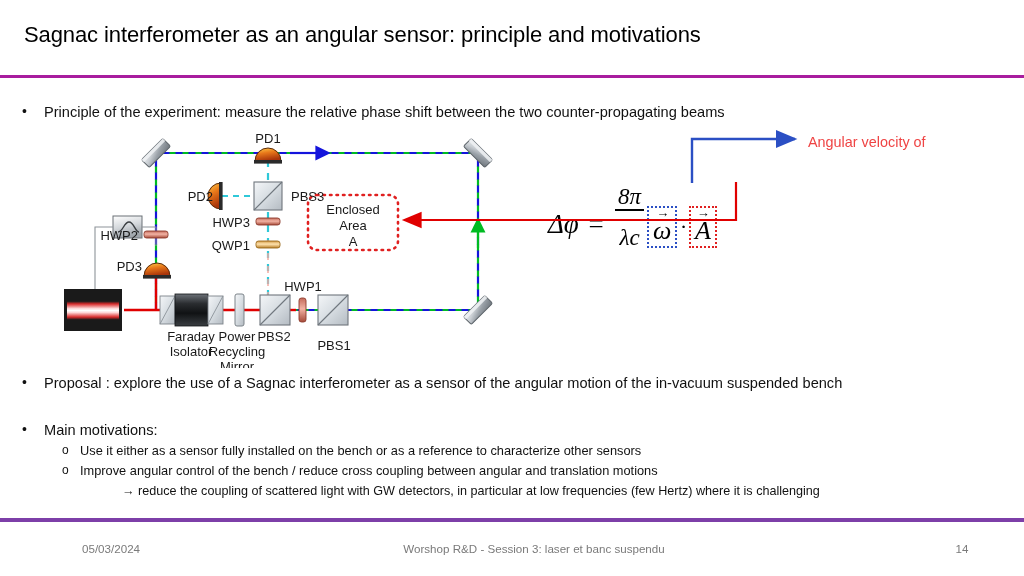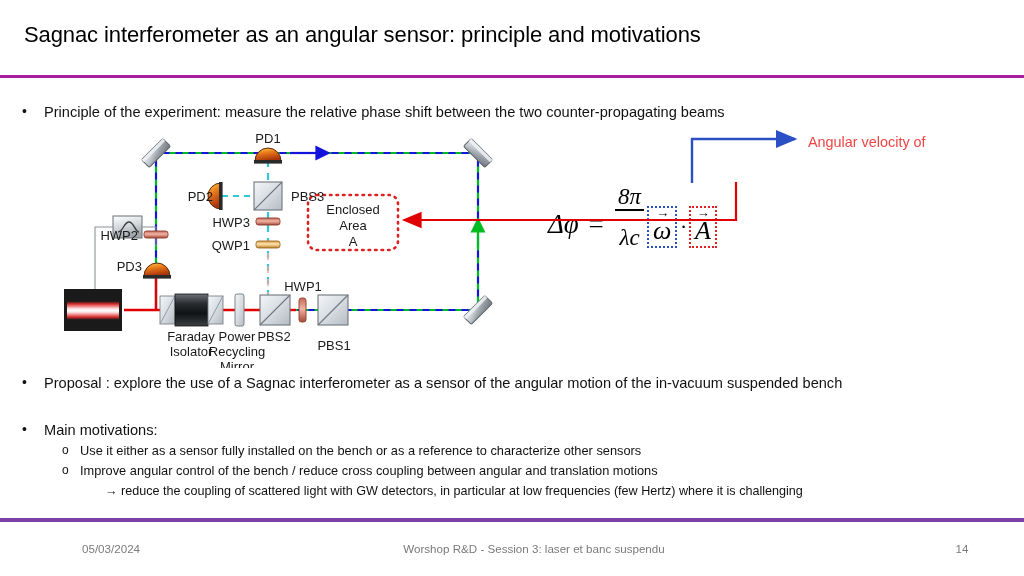--- a/index.html
+++ b/index.html
@@ -74,21 +74,21 @@
     line-height: 1.25;
     color: #111111;
     white-space: nowrap;
   }
 
   #bullet-principle { left: 22px; top: 103px; }
   #bullet-proposal  { left: 22px; top: 374px; }
   #bullet-motivations { left: 22px; top: 421px; }
   #sub-use-sensor   { left: 62px; top: 443px; }
   #sub-improve      { left: 62px; top: 463px; }
-  #arrow-reduce     { left: 105px; top: 484px; }
+  #arrow-reduce     { left: 122px; top: 484px; }
 
   
   #optical-diagram {
     position: absolute;
     left: 60px;
     top: 128px;
     width: 480px;
     height: 240px;
   }
   #optical-diagram svg { display: block; }

